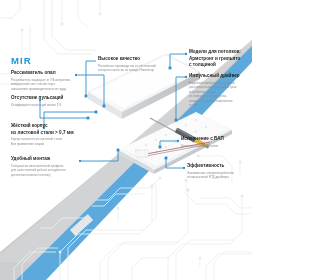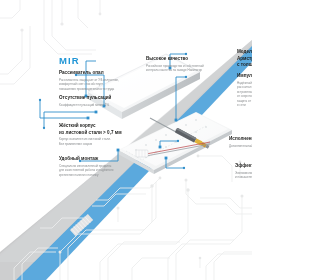--- a/index.html
+++ b/index.html
@@ -24,21 +24,21 @@
   
   #bands { z-index: 1; }
   
   #circuit-top { z-index: 2; }
   #circuit-bottom { z-index: 2; }
   
   #product { z-index: 3; }
   
   #leaders { z-index: 4; }
   
-  #callouts { z-index: 5; margin-left: 48px; }
+  #callouts { z-index: 5; }
 
   .logo {
     position: absolute;
     left: 11px;
     top: 56px;
     font-size: 9.5px;
     font-weight: bold;
     letter-spacing: 1.1px;
     color: #2196d6;
     line-height: 1;

